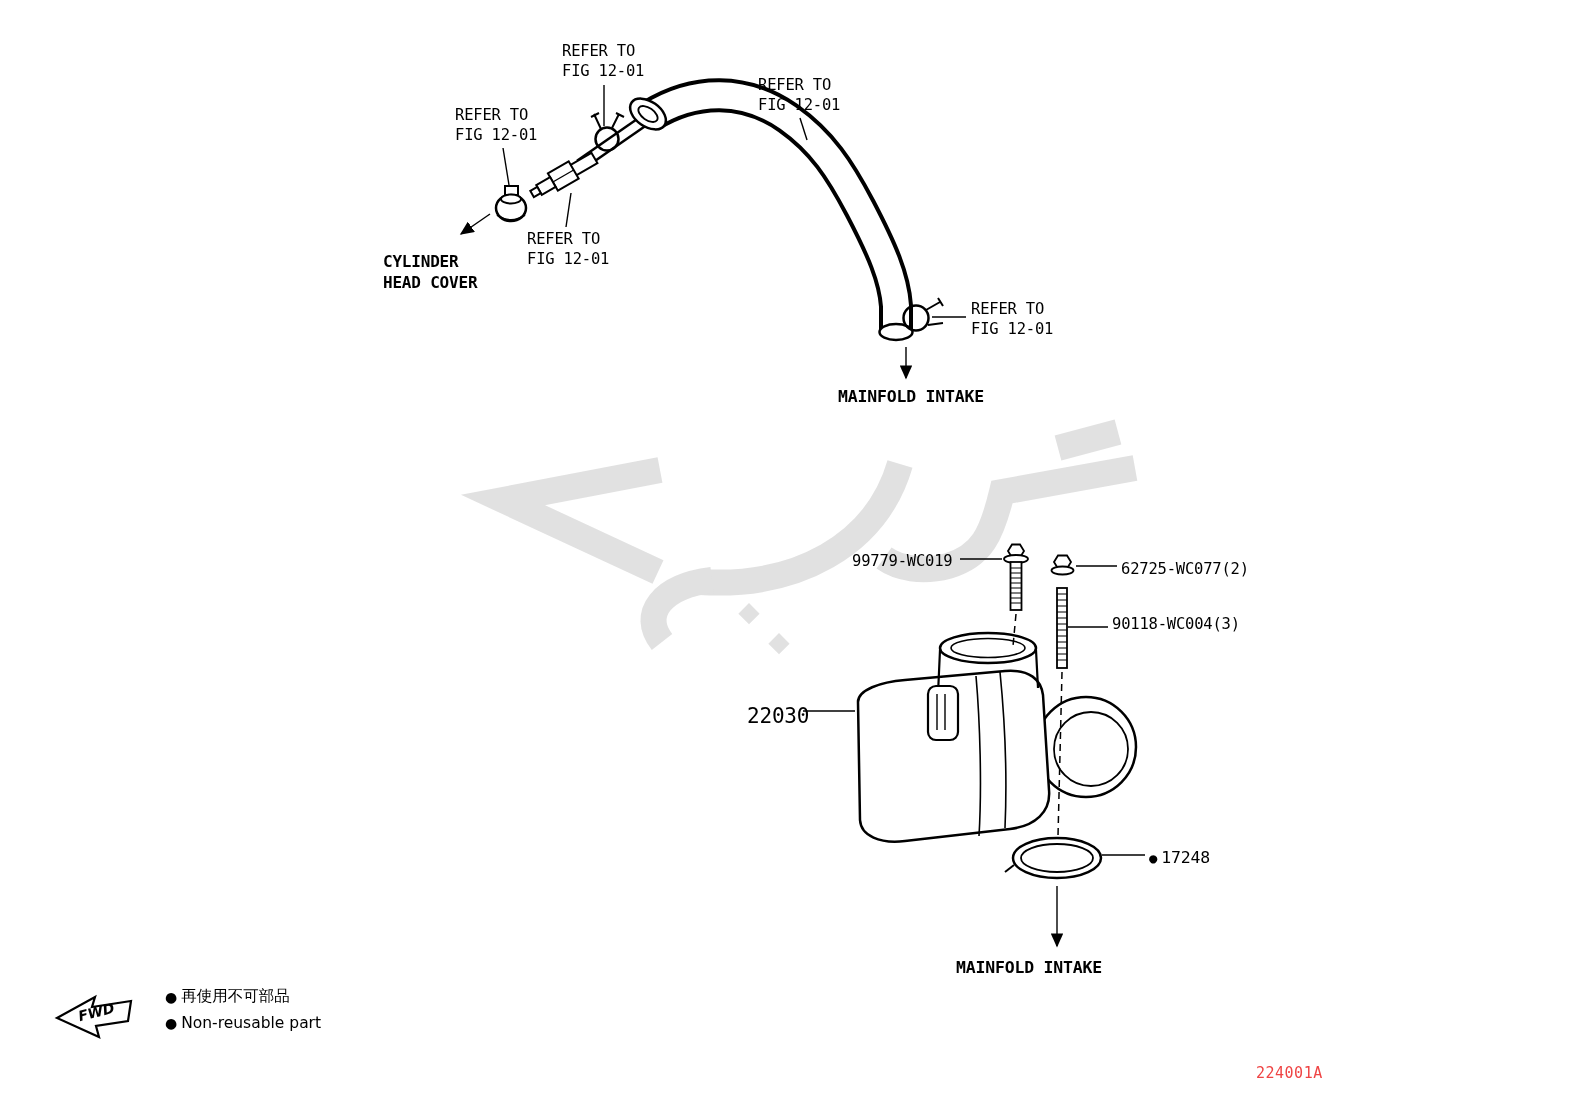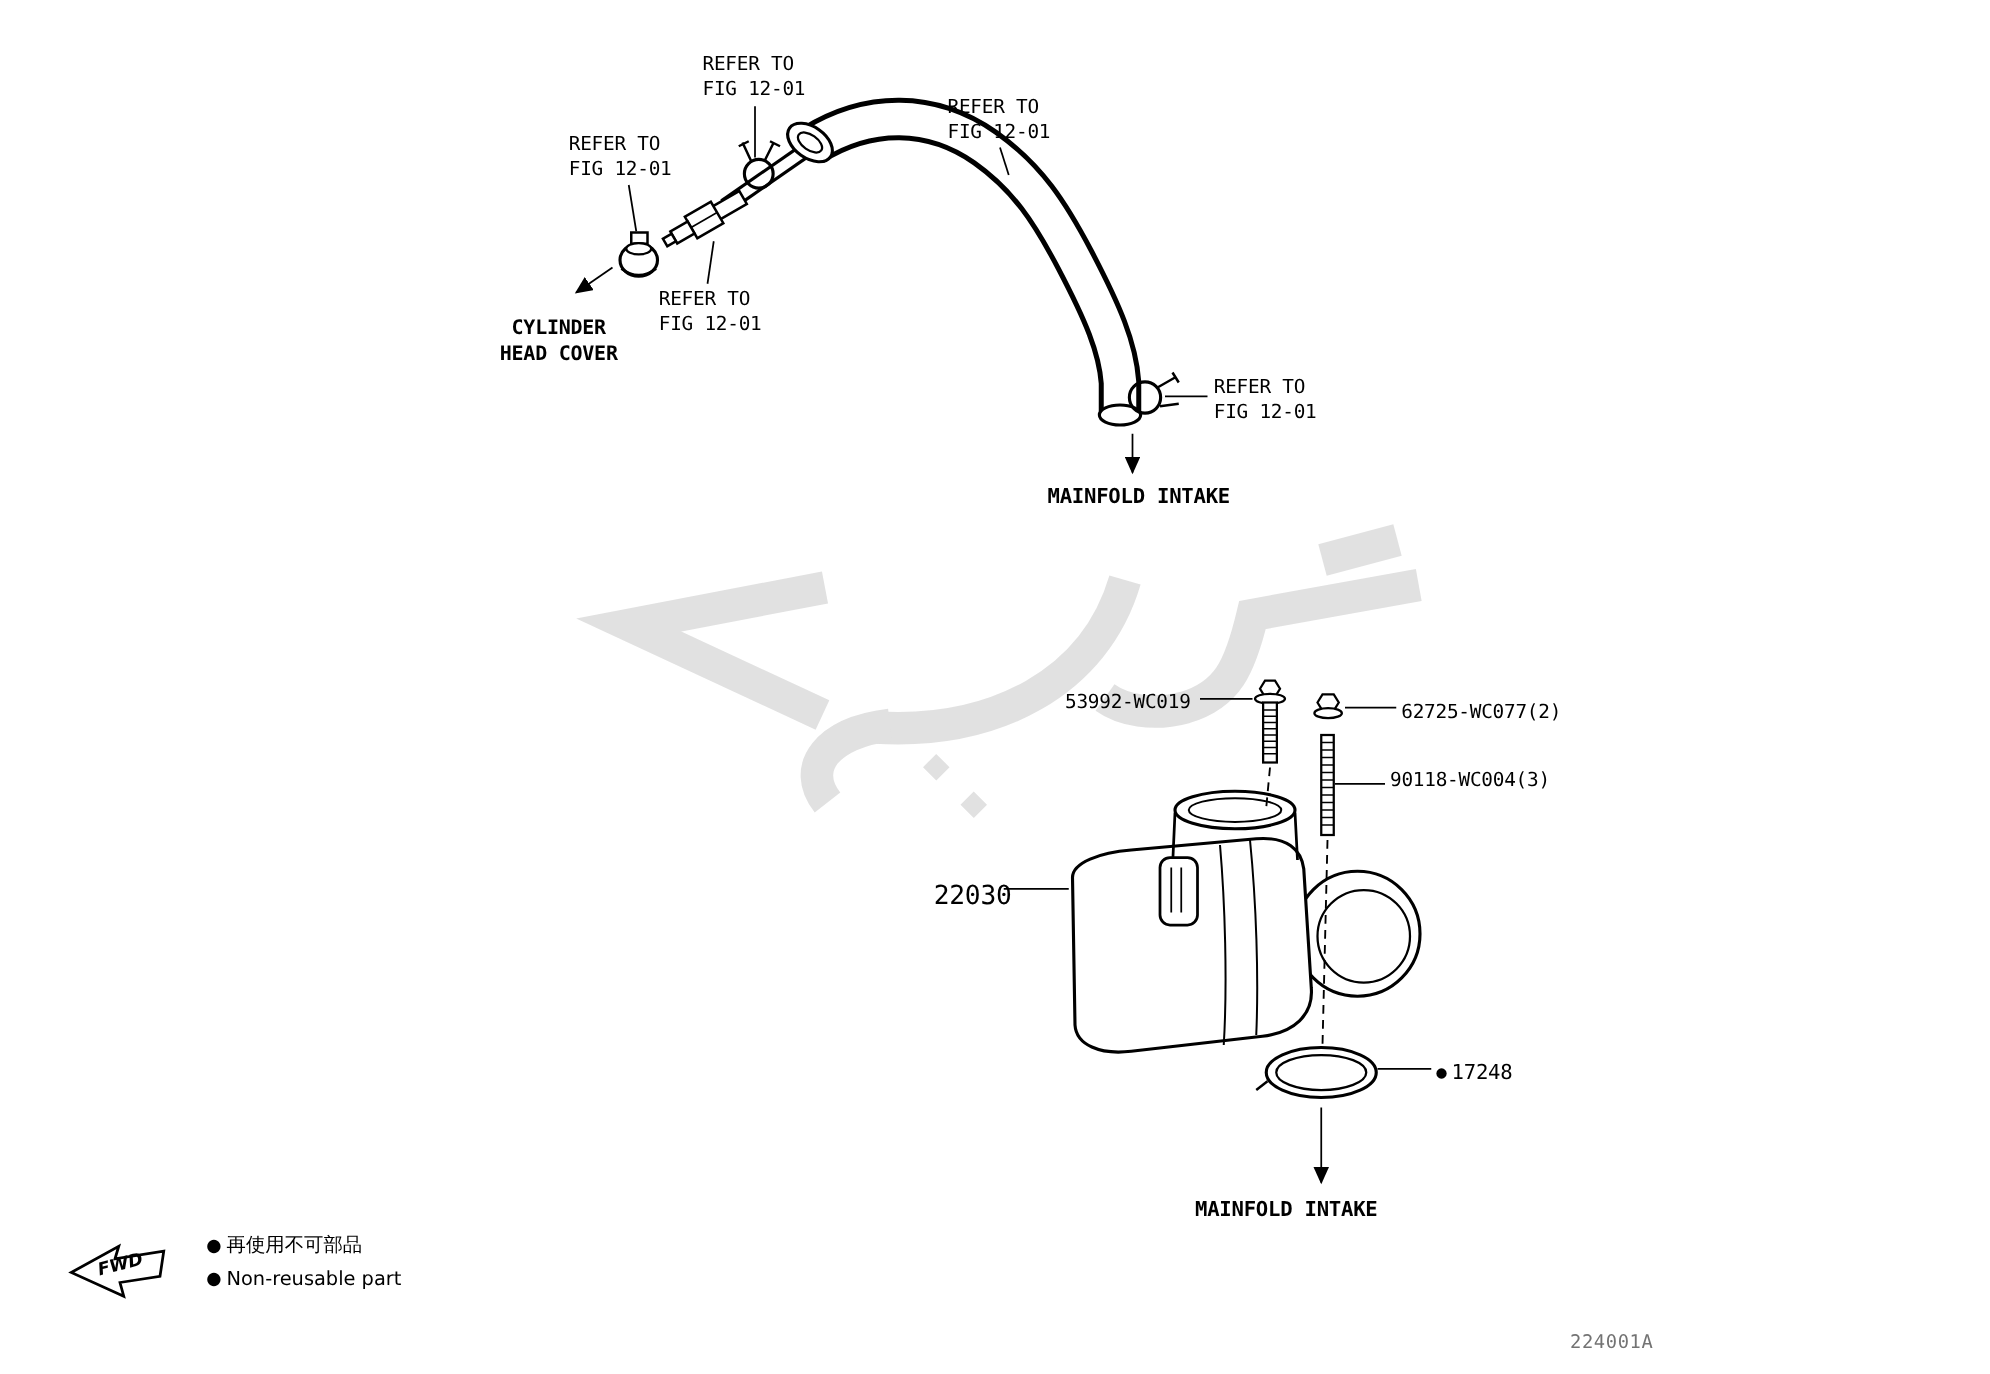--- a/index.html
+++ b/index.html
@@ -1,27 +1,27 @@
 <!DOCTYPE html>
 <html><head>
 <meta charset="utf-8">
 <style>
   html,body{margin:0;padding:0;background:#fff;}
   #canvas{position:relative;width:1592px;height:1079px;background:#fff;overflow:hidden;
           font-family:"DejaVu Sans Mono",monospace;color:#000;}
   .art{position:absolute;left:0;top:0;}
   .lbl{position:absolute;font-size:15.5px;line-height:1.32;letter-spacing:-0.2px;white-space:pre-line;}
   .b{font-weight:bold;}
-  .ctr{text-align:center;}
+  .ctr{text-align:left;}
   .row{display:flex;align-items:center;gap:4px;white-space:nowrap;}
   .dot{font-size:14px;line-height:1;}
   .fwd-text{position:absolute;left:78px;top:1004px;transform:rotate(-14deg);
             font-family:"DejaVu Sans",sans-serif;font-style:italic;font-weight:bold;font-size:14px;}
   .legend{position:absolute;left:165px;font-family:"DejaVu Sans",sans-serif;font-size:15.5px;}
-  .docnum{position:absolute;left:1256px;top:1064px;font-size:15px;color:#737373;letter-spacing:.5px;}
+  .docnum{position:absolute;left:1256px;top:1064px;font-size:15px;color:#ef4444;letter-spacing:.5px;}
   .bar{position:absolute;left:0;top:1090px;width:100%;height:9px;background:#000;}
 </style>
 </head>
 <body>
 
 <div id="canvas">
 
   <svg class="art" width="1592" height="1099" viewBox="0 0 1592 1099">
     <defs>
       <marker id="arw" markerWidth="11" markerHeight="9" refX="9" refY="4.5" orient="auto">
@@ -159,21 +159,21 @@
   <div class="lbl" style="left:758px;top:75px">REFER TO
 FIG 12-01</div>
   <div class="lbl" style="left:527px;top:229px">REFER TO
 FIG 12-01</div>
   <div class="lbl b ctr" style="left:383px;top:251px;width:128px;font-size:16px">CYLINDER
 HEAD COVER</div>
   <div class="lbl" style="left:971px;top:299px">REFER TO
 FIG 12-01</div>
   <div class="lbl b" style="left:838px;top:386px;font-size:16.5px">MAINFOLD INTAKE</div>
 
-  <div class="lbl" style="left:852px;top:551px">53992-WC019</div>
+  <div class="lbl" style="left:852px;top:551px">99779-WC019</div>
   <div class="lbl" style="left:1121px;top:559px">62725-WC077(2)</div>
   <div class="lbl" style="left:1112px;top:614px">90118-WC004(3)</div>
   <div class="lbl" style="left:747px;top:703px;font-size:21px">22030</div>
 
   <div class="lbl row" style="left:1149px;top:847px;font-size:16.5px">
     <span class="dot">●</span>
       <span>17248</span>
   </div>
 
   <div class="lbl b" style="left:956px;top:957px;font-size:16.5px">MAINFOLD INTAKE</div>

